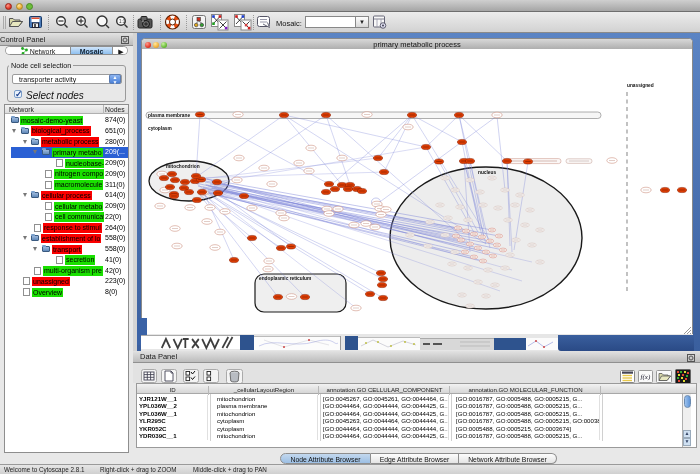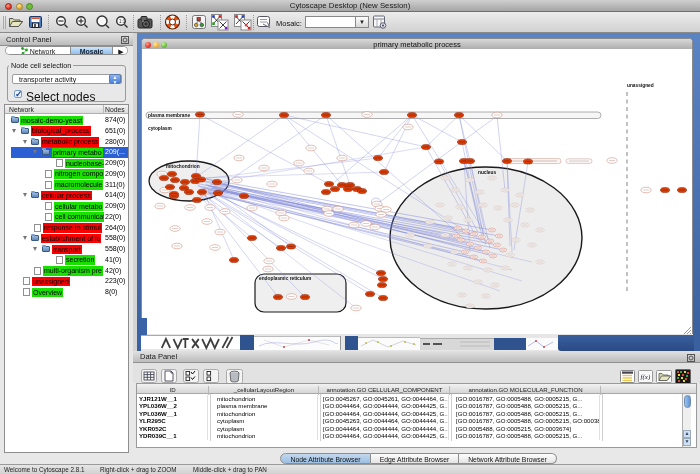--- a/index.html
+++ b/index.html
@@ -15,40 +15,40 @@
  border-left:1px dotted #9a9a9a;}
 .searchlbl{position:absolute;top:7px;left:276px;font-size:7.5px;color:#111;}
 .searchbox{position:absolute;top:4px;left:305px;width:50px;height:12px;
  background:#fff;border:1px solid #888;border-right:none;}
 .searchbtn{position:absolute;top:4px;left:355px;width:14px;height:12px;
  background:linear-gradient(#fdfdfd,#d8d8d8);border:1px solid #888;
  font-size:6px;color:#222;text-align:center;line-height:11px;}
 
 .cp-title{left:0;top:33px;width:133px;height:13px;
  background:linear-gradient(#e2e2e2,#bcbcbc);border-bottom:1px solid #909090;
- font-size:7.5px;color:#1a1a1a;line-height:13px;padding-left:6px;}
+ font-size:7.5px;color:#1a1a1a;line-height:13px;padding-left:0;}
 .pill{left:5px;top:46px;width:123px;height:9px;background:#fff;
  border:1px solid #8e8e8e;border-radius:5px;overflow:hidden;font-size:7px;}
 .pillseg{position:absolute;top:0;height:100%;text-align:center;
  line-height:9px;color:#1a1a1a;}
 .groupbox{left:7px;top:65px;width:119px;height:37px;
  border:1px solid #9a9a9a;border-radius:3px;}
 .gb-lbl{position:absolute;left:9px;top:61px;background:#e8e8e8;
  padding:0 2px;font-size:7.2px;color:#111;}
 .combo{left:12px;top:74px;width:110px;height:10px;background:#fff;
  border:1px solid #9c9c9c;border-radius:2px;font-size:7px;color:#111;
  line-height:9px;padding-left:6px;}
 .combobtn{position:absolute;right:0px;top:-1px;width:12px;height:10px;
  background:linear-gradient(#8cb4f0,#4a80d8);border:1px solid #5c7cb0;
  border-radius:2px;color:#fff;font-size:5px;line-height:4.5px;
  text-align:center;}
 .chk{left:14px;top:90px;width:8px;height:8px;background:#eaf2fc;
  border:1px solid #7a9cc8;border-radius:2px;color:#1c3f8c;font-size:9px;
  line-height:7px;font-weight:bold;text-align:center;}
-.chklbl{left:26px;top:90px;font-size:12px;color:#111;}
+.chklbl{left:26px;top:90px;font-size:10px;color:#111;font-style:italic;}
 .treebox{left:4px;top:104px;width:125px;height:349px;background:#fff;
  border:1px solid #8e8e8e;}
 .treehdr{position:absolute;left:0;top:0;width:100%;height:9px;
  background:linear-gradient(#f4f4f4,#dcdcdc);border-bottom:1px solid #b0b0b0;
  font-size:6.8px;color:#222;}
 .trow{position:absolute;left:0;width:123px;height:11px;font-size:7px;
  color:#000;}
 .tlabel{position:absolute;top:0.5px;height:9.5px;line-height:9.5px;
  padding:0 1px;white-space:nowrap;overflow:hidden;}
 .tcount{position:absolute;left:100px;top:1px;font-size:7px;}
@@ -90,21 +90,20 @@
  background:linear-gradient(#e6e6e6,#d0d0d0);border-top:1px solid #9a9a9a;
  font-size:6.3px;color:#222;}
 .st{position:absolute;top:1px;}
 </style></head>
 <body>
 
 <div class="abs titlebar">
  <div class="tl" style="left:5px;background:radial-gradient(circle at 35% 30%,#ff9a8a,#e33a2a 60%,#b02015);border:0.5px solid #9a2015;"></div>
  <div class="tl" style="left:15.5px;background:radial-gradient(circle at 35% 30%,#ffe9a0,#f0b03a 60%,#c58a20);border:0.5px solid #ab8a25;"></div>
  <div class="tl" style="left:26px;background:radial-gradient(circle at 35% 30%,#c8f0a0,#6cbe3a 60%,#4a9a25;);border:0.5px solid #4a8a25;background-color:#6cbe3a;"></div>
- <div class="title">Cytoscape Desktop (New Session)</div>
 </div>
 
 <div class="abs toolbar">
  <div class="sep" style="left:48px;"></div>
  <div class="sep" style="left:133px;"></div>
  <div class="sep" style="left:160px;"></div>
  <div class="sep" style="left:186px;"></div>
  <div class="sep" style="left:253px;"></div>
  <div class="searchlbl">Mosaic:</div>
  <div class="searchbox"></div>

